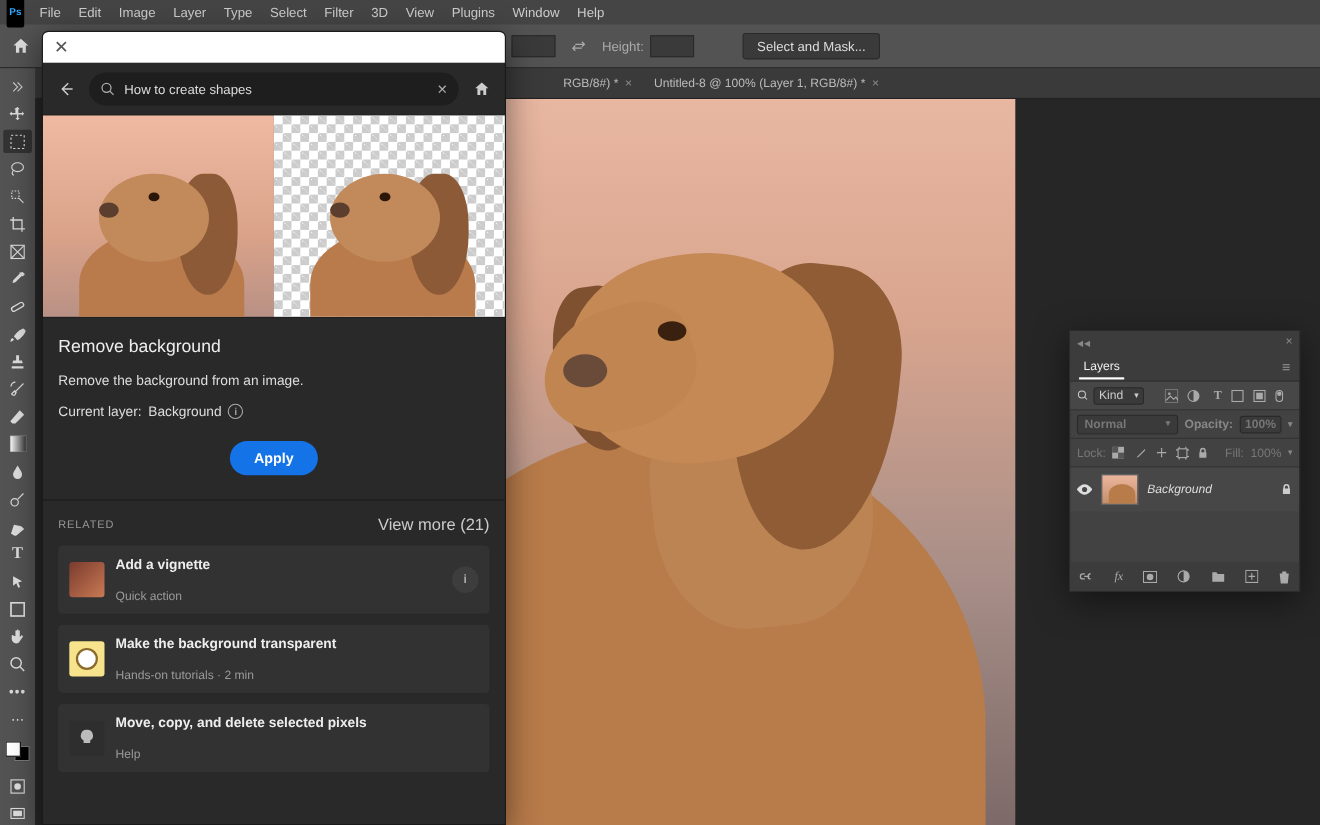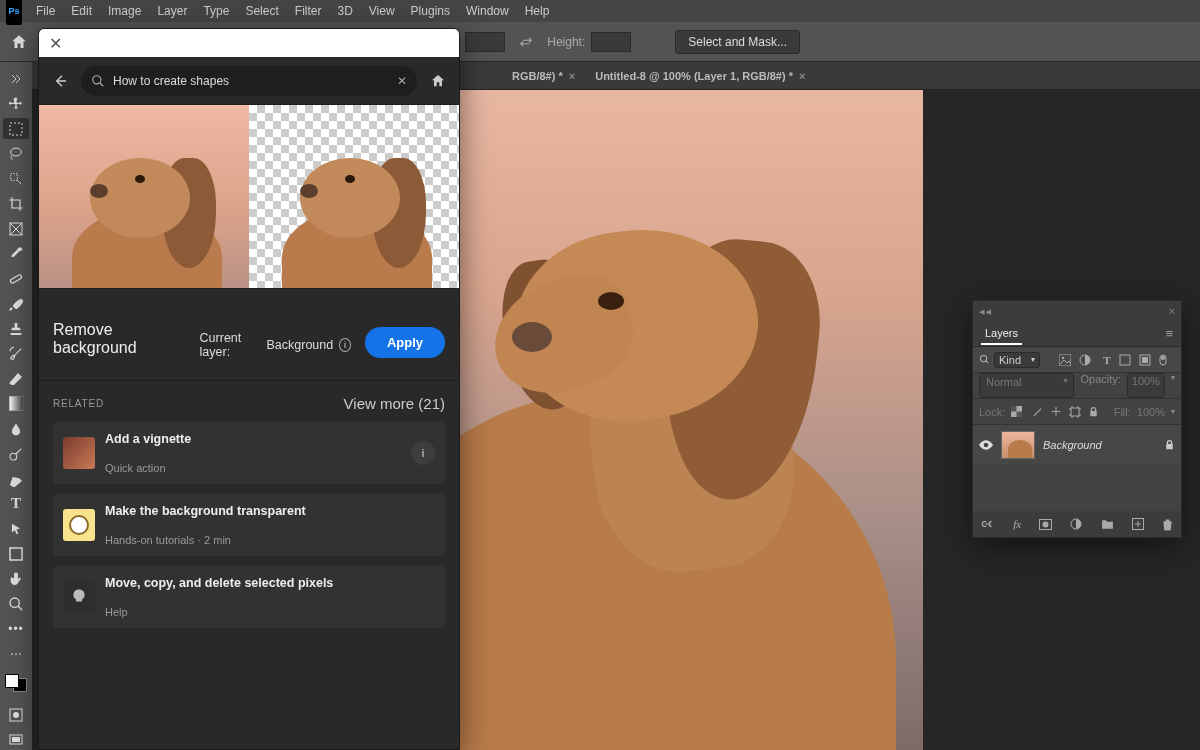--- a/index.html
+++ b/index.html
@@ -14,21 +14,21 @@
   .optbar { height: 40px; background: #535353; display: flex; align-items: center; padding: 0 8px; gap: 12px; border-bottom:1px solid #2a2a2a; }
   .optbar .home { width: 22px; height: 22px; display:flex; align-items:center; justify-content:center; }
   .optbar .field { display:flex; align-items:center; gap:6px; color:#aaa;}
   .optbar .input { width:40px; height:20px; background:#3a3a3a; border:1px solid #2a2a2a;}
   .optbar .swap { width:18px; height:18px; display:flex; align-items:center; justify-content:center; color:#aaa;}
   .optbar .btn { padding:4px 12px; background:#3a3a3a; border:1px solid #2a2a2a; border-radius:3px; cursor:default; color:#ddd;}
   .optbar .spacer { flex:1; }
 
   
   .doc-tabs { height: 28px; background: #3a3a3a; display:flex; align-items:center; padding-left:40px; gap:0; border-bottom:1px solid #222;}
-  .doc-tabs .tab { padding:6px 10px; font-size:11px; color:#bbb; display:flex; align-items:center; gap:6px;font-weight:bold;}
+  .doc-tabs .tab { padding:6px 10px; font-size:11px; color:#bbb; display:flex; align-items:center; gap:6px;}
   .doc-tabs .tab .close { font-size:11px; color:#888;}
 
   
   .toolstrip { position:absolute; left:0; top:62px; width:32px; bottom:0; background:#535353; display:flex; flex-direction:column; align-items:center; padding-top:6px; gap:4px;}
   .toolstrip .tool { width:26px; height:26px; display:flex; align-items:center; justify-content:center; border-radius:2px; color:#ddd; position:relative;}
   .toolstrip .tool.sel { background:#333; }
   .toolstrip .swatch { width:22px; height:22px; margin-top:6px; position:relative;}
   .toolstrip .swatch .fg{position:absolute;left:0;top:0;width:14px;height:14px;background:#fff;border:1px solid #000;}
   .toolstrip .swatch .bg{position:absolute;right:0;bottom:0;width:14px;height:14px;background:#000;border:1px solid #888;}
 
@@ -62,21 +62,21 @@
   .discover .preview .half{flex:1; position:relative; overflow:hidden;}
   .discover .preview .half.bg{background:linear-gradient(180deg,#efb9a2 0%,#d9a289 60%,#b99185 100%);}
   .discover .preview .half.tr{background-color:#fff; background-image:linear-gradient(45deg,#ccc 25%,transparent 25%,transparent 75%,#ccc 75%),linear-gradient(45deg,#ccc 25%,transparent 25%,transparent 75%,#ccc 75%); background-size:16px 16px; background-position:0 0,8px 8px;}
   .discover .preview .dog{position:absolute;bottom:-20px;left:50%;transform:translateX(-50%);}
   .discover .preview .dog .db{width:180px;height:170px;position:relative;}
   .discover .preview .dog .body{position:absolute;bottom:0;left:10%;width:150px;height:100px;background:#b97b4b;border-radius:60% 60% 0 0;}
   .discover .preview .dog .head{position:absolute;bottom:70px;left:20%;width:100px;height:80px;background:#c2895a;border-radius:50%;}
   .discover .preview .dog .ear{position:absolute;bottom:40px;left:60%;width:54px;height:110px;background:#8c5a36;border-radius:50% 50% 60% 60%;}
   .discover .preview .dog .nose{position:absolute;bottom:110px;left:20%;width:18px;height:14px;background:#5b3e2e;border-radius:50%;}
   .discover .preview .dog .eye{position:absolute;bottom:125px;left:45%;width:10px;height:8px;background:#2a170a;border-radius:50%;}
-  .discover .body{padding:32px 14px 12px; display:flex; flex-direction:row; gap:14px;}
+  .discover .body{padding:18px 14px 12px; display:flex; flex-direction:column; gap:14px;}
   .discover .title{font-size:16px; color:#eee; font-weight:500;}
   .discover .desc{font-size:12.5px; color:#ddd;}
   .discover .layerline{font-size:12.5px; color:#ddd; display:flex; align-items:center; gap:6px;}
   .discover .info{width:14px;height:14px;border:1px solid #aaa;border-radius:50%;display:flex;align-items:center;justify-content:center;font-size:9px;}
   .discover .apply-row{display:flex;justify-content:center;margin:6px 0 10px;}
   .discover .apply{background:#1473e6;color:#fff;border:none;border-radius:16px;padding:8px 22px;font-size:13px;font-weight:600;}
   .discover .related{border-top:1px solid #1d1d1d;padding:14px 14px 0;}
   .discover .related .row{display:flex;align-items:center;justify-content:space-between;color:#999;font-size:10px;letter-spacing:.08em;margin-bottom:10px;}
   .discover .related .row .more{color:#ccc;text-transform:none;letter-spacing:0;font-size:15px;}
   .discover .card{background:#323232;border-radius:4px;padding:10px;display:flex;gap:10px;align-items:center;margin-bottom:10px;position:relative;}
@@ -89,21 +89,21 @@
   .layers{position:absolute;right:18px;top:300px;width:210px;background:#424242;border:1px solid #2a2a2a;box-shadow:0 8px 30px rgba(0,0,0,.5);font-size:11px;}
   .layers .tabbar{height:20px;display:flex;align-items:center;justify-content:space-between;padding:0 6px;background:#3c3c3c;color:#888;}
   .layers .tabbar .dots{letter-spacing:1px;}
   .layers .tabs{height:26px;display:flex;align-items:center;padding:0 8px;background:#3c3c3c;border-bottom:1px solid #2c2c2c;}
   .layers .tabs .tab{padding:4px 4px;color:#eee;border-bottom:2px solid #fff;}
   .layers .tabs .menu{margin-left:auto;font-size:13px;color:#999;}
   .layers .filter{height:26px;background:#474747;display:flex;align-items:center;padding:0 6px;gap:4px;border-bottom:1px solid #333;}
   .layers .filter .kind{flex:1;display:flex;align-items:center;gap:4px;color:#ccc;}
   .layers .filter .kind .sel{background:#3a3a3a;border:1px solid #2a2a2a;border-radius:3px;padding:1px 4px;display:flex;align-items:center;gap:10px;}
   .layers .filter .ic{width:16px;text-align:center;color:#aaa;}
-  .layers .row2{height:26px;display:flex;padding:0 6px;gap:6px;border-bottom:1px solid #333;color:#777;}
+  .layers .row2{height:26px;display:flex;align-items:center;padding:0 6px;gap:6px;border-bottom:1px solid #333;color:#777;font-weight:bold;}
   .layers .row2 .sel{flex:1;background:#3a3a3a;border:1px solid #2a2a2a;border-radius:3px;padding:2px 6px;display:flex;justify-content:space-between;}
   .layers .row2 .lbl{color:#888;}
   .layers .row2 .val{background:#3a3a3a;border:1px solid #2a2a2a;border-radius:3px;padding:1px 4px;min-width:36px;text-align:right;}
   .layers .lock{height:26px;display:flex;align-items:center;padding:0 6px;gap:6px;border-bottom:1px solid #333;color:#777;}
   .layers .lock .ic{width:15px;text-align:center;color:#aaa;}
   .layers .list{height:86px;overflow:auto;}
   .layers .item{height:40px;display:flex;align-items:center;gap:8px;padding:0 6px;background:#474747;}
   .layers .item .eye{width:14px;text-align:center;color:#ddd;}
   .layers .item .thumb{width:34px;height:28px;border:1px solid #666;background:linear-gradient(180deg,#ecb69e,#c38f6b);position:relative;overflow:hidden;}
   .layers .item .thumb::after{content:"";position:absolute;inset:auto 2px 0 6px;height:18px;background:#b87b4a;border-radius:50% 50% 0 0;}
@@ -372,20 +372,21 @@
             <div class="ear"></div>
             <div class="head"></div>
             <div class="nose"></div>
             <div class="eye"></div>
           </div>
         </div>
     </div>
   </div>
   <div class="body">
     <div class="title">Remove background</div>
+    <div class="desc">Remove the background from an image.</div>
     <div class="layerline">
       <span>Current layer: </span>
         <span>Background</span>
       <span class="info">i</span>
     </div>
     <div class="apply-row">
       <button class="apply">Apply</button>
     </div>
   </div>
   <div class="related">

